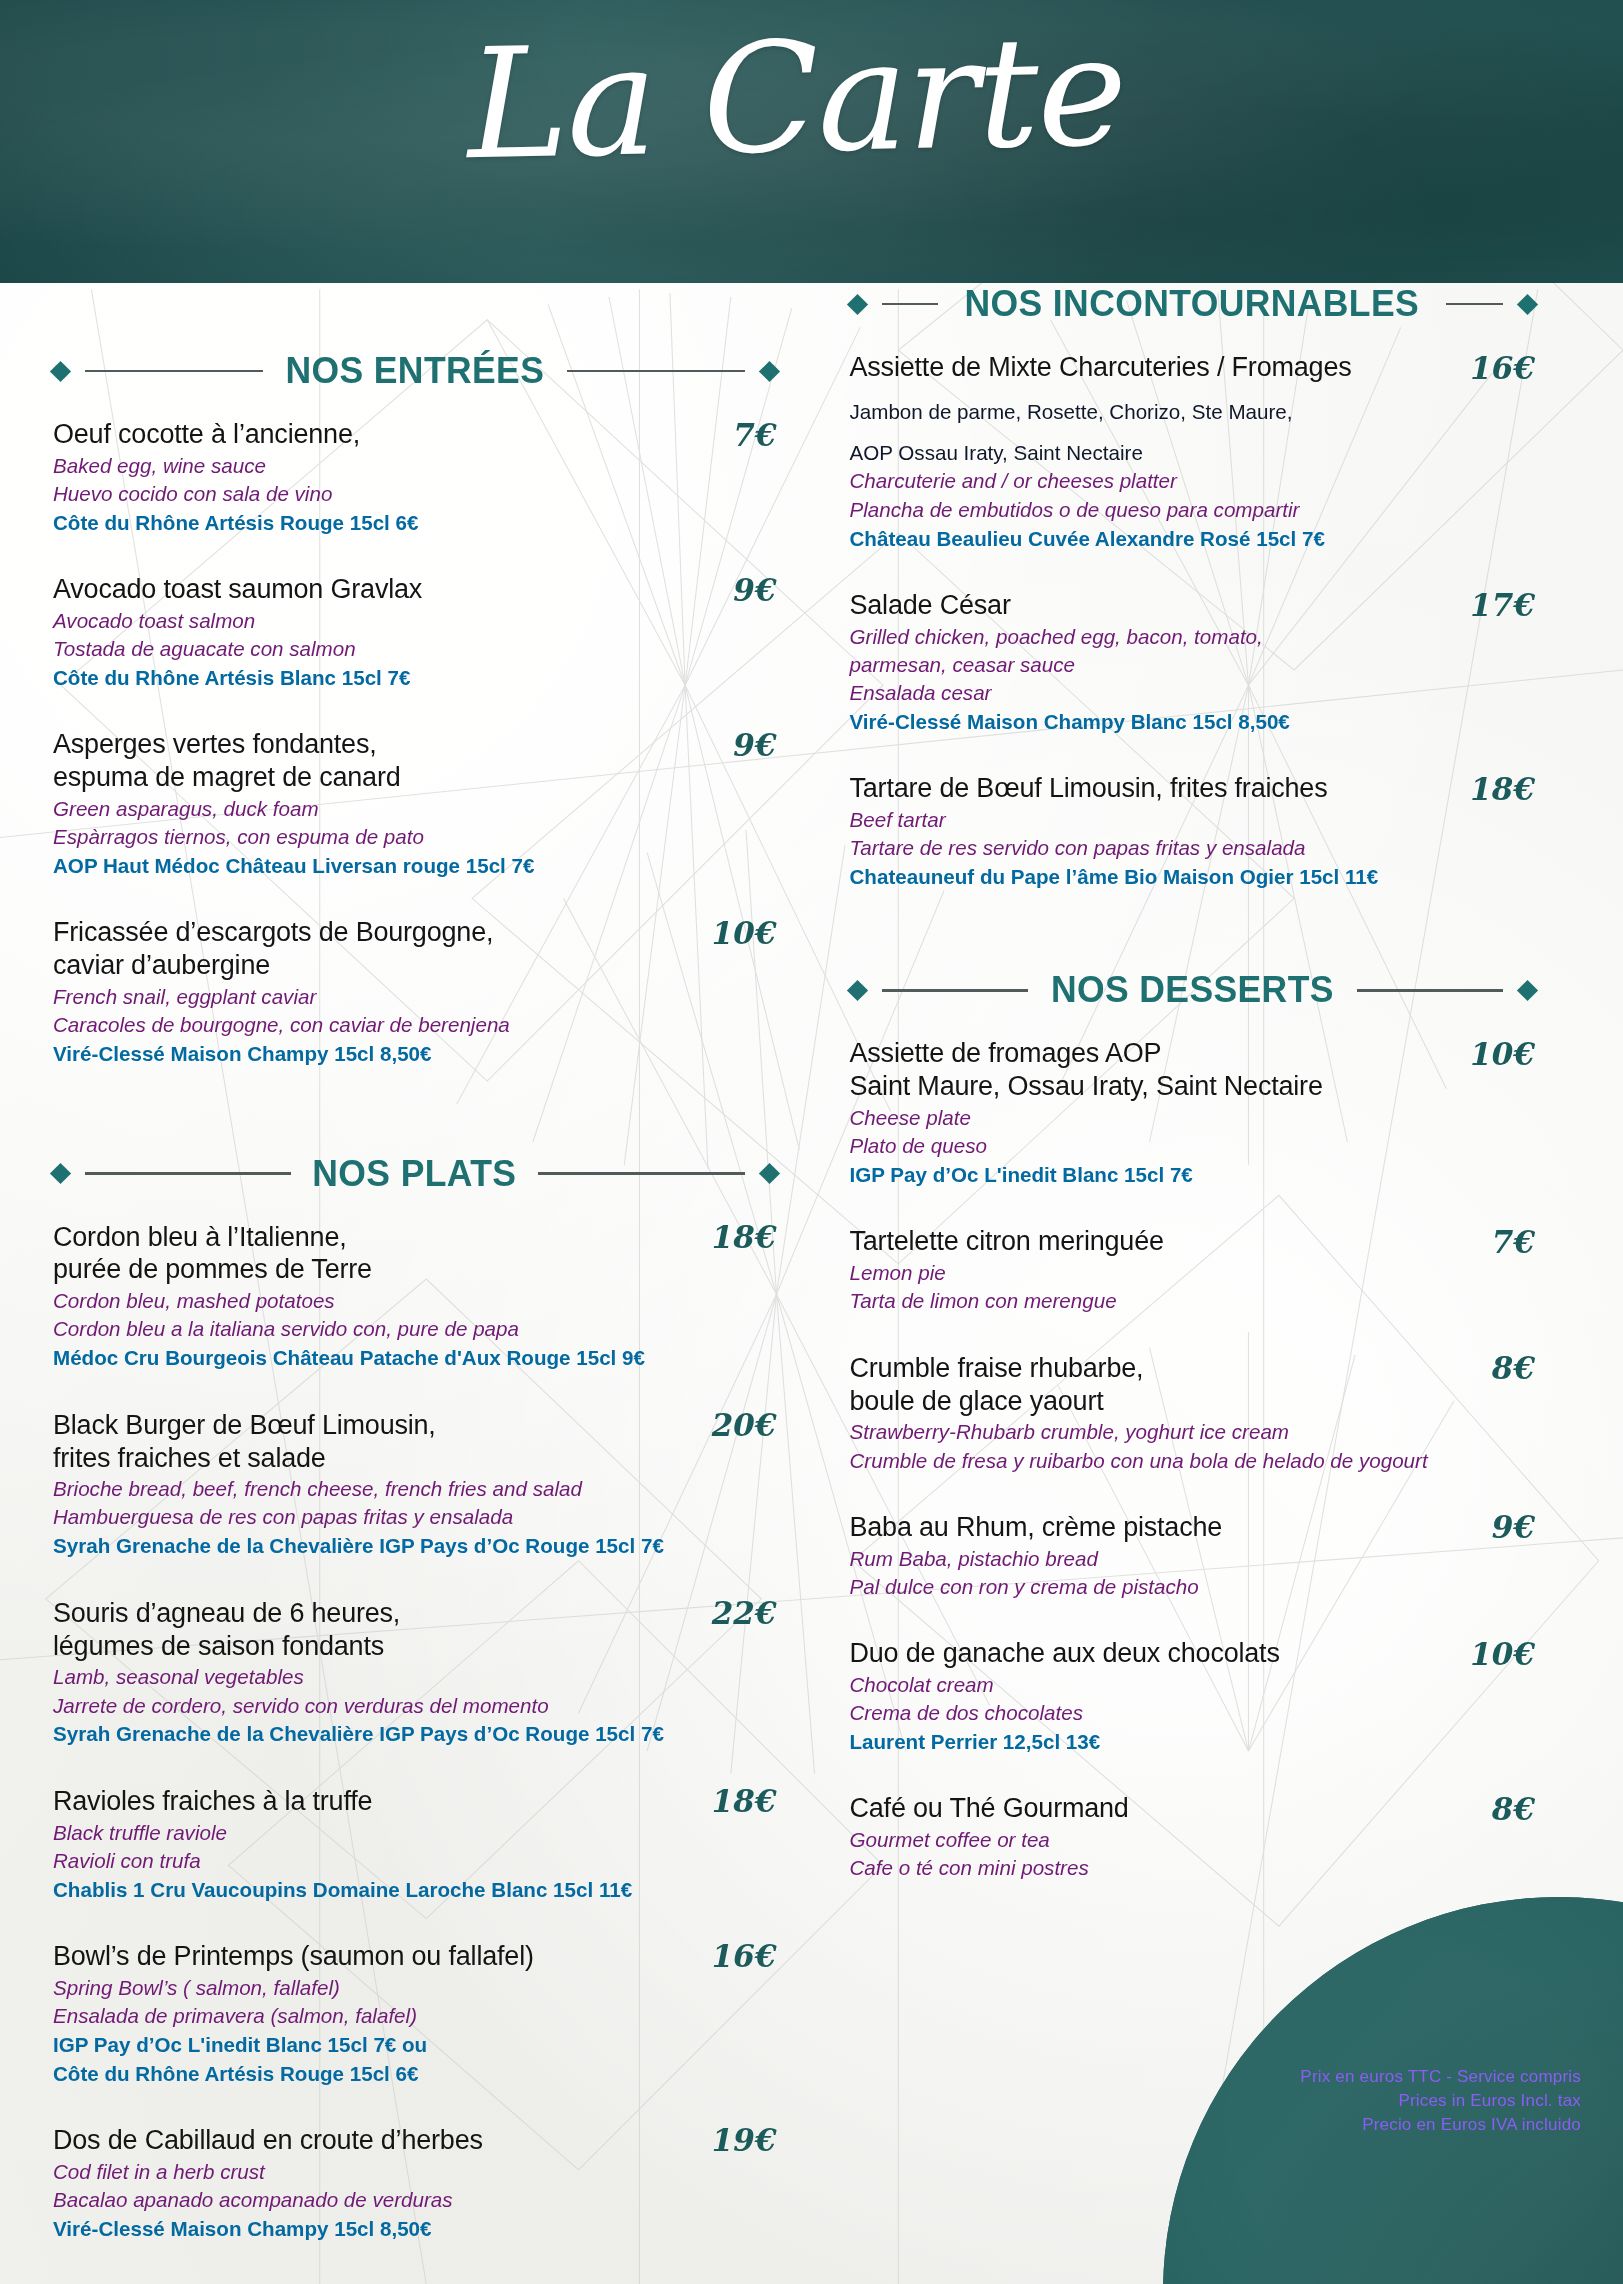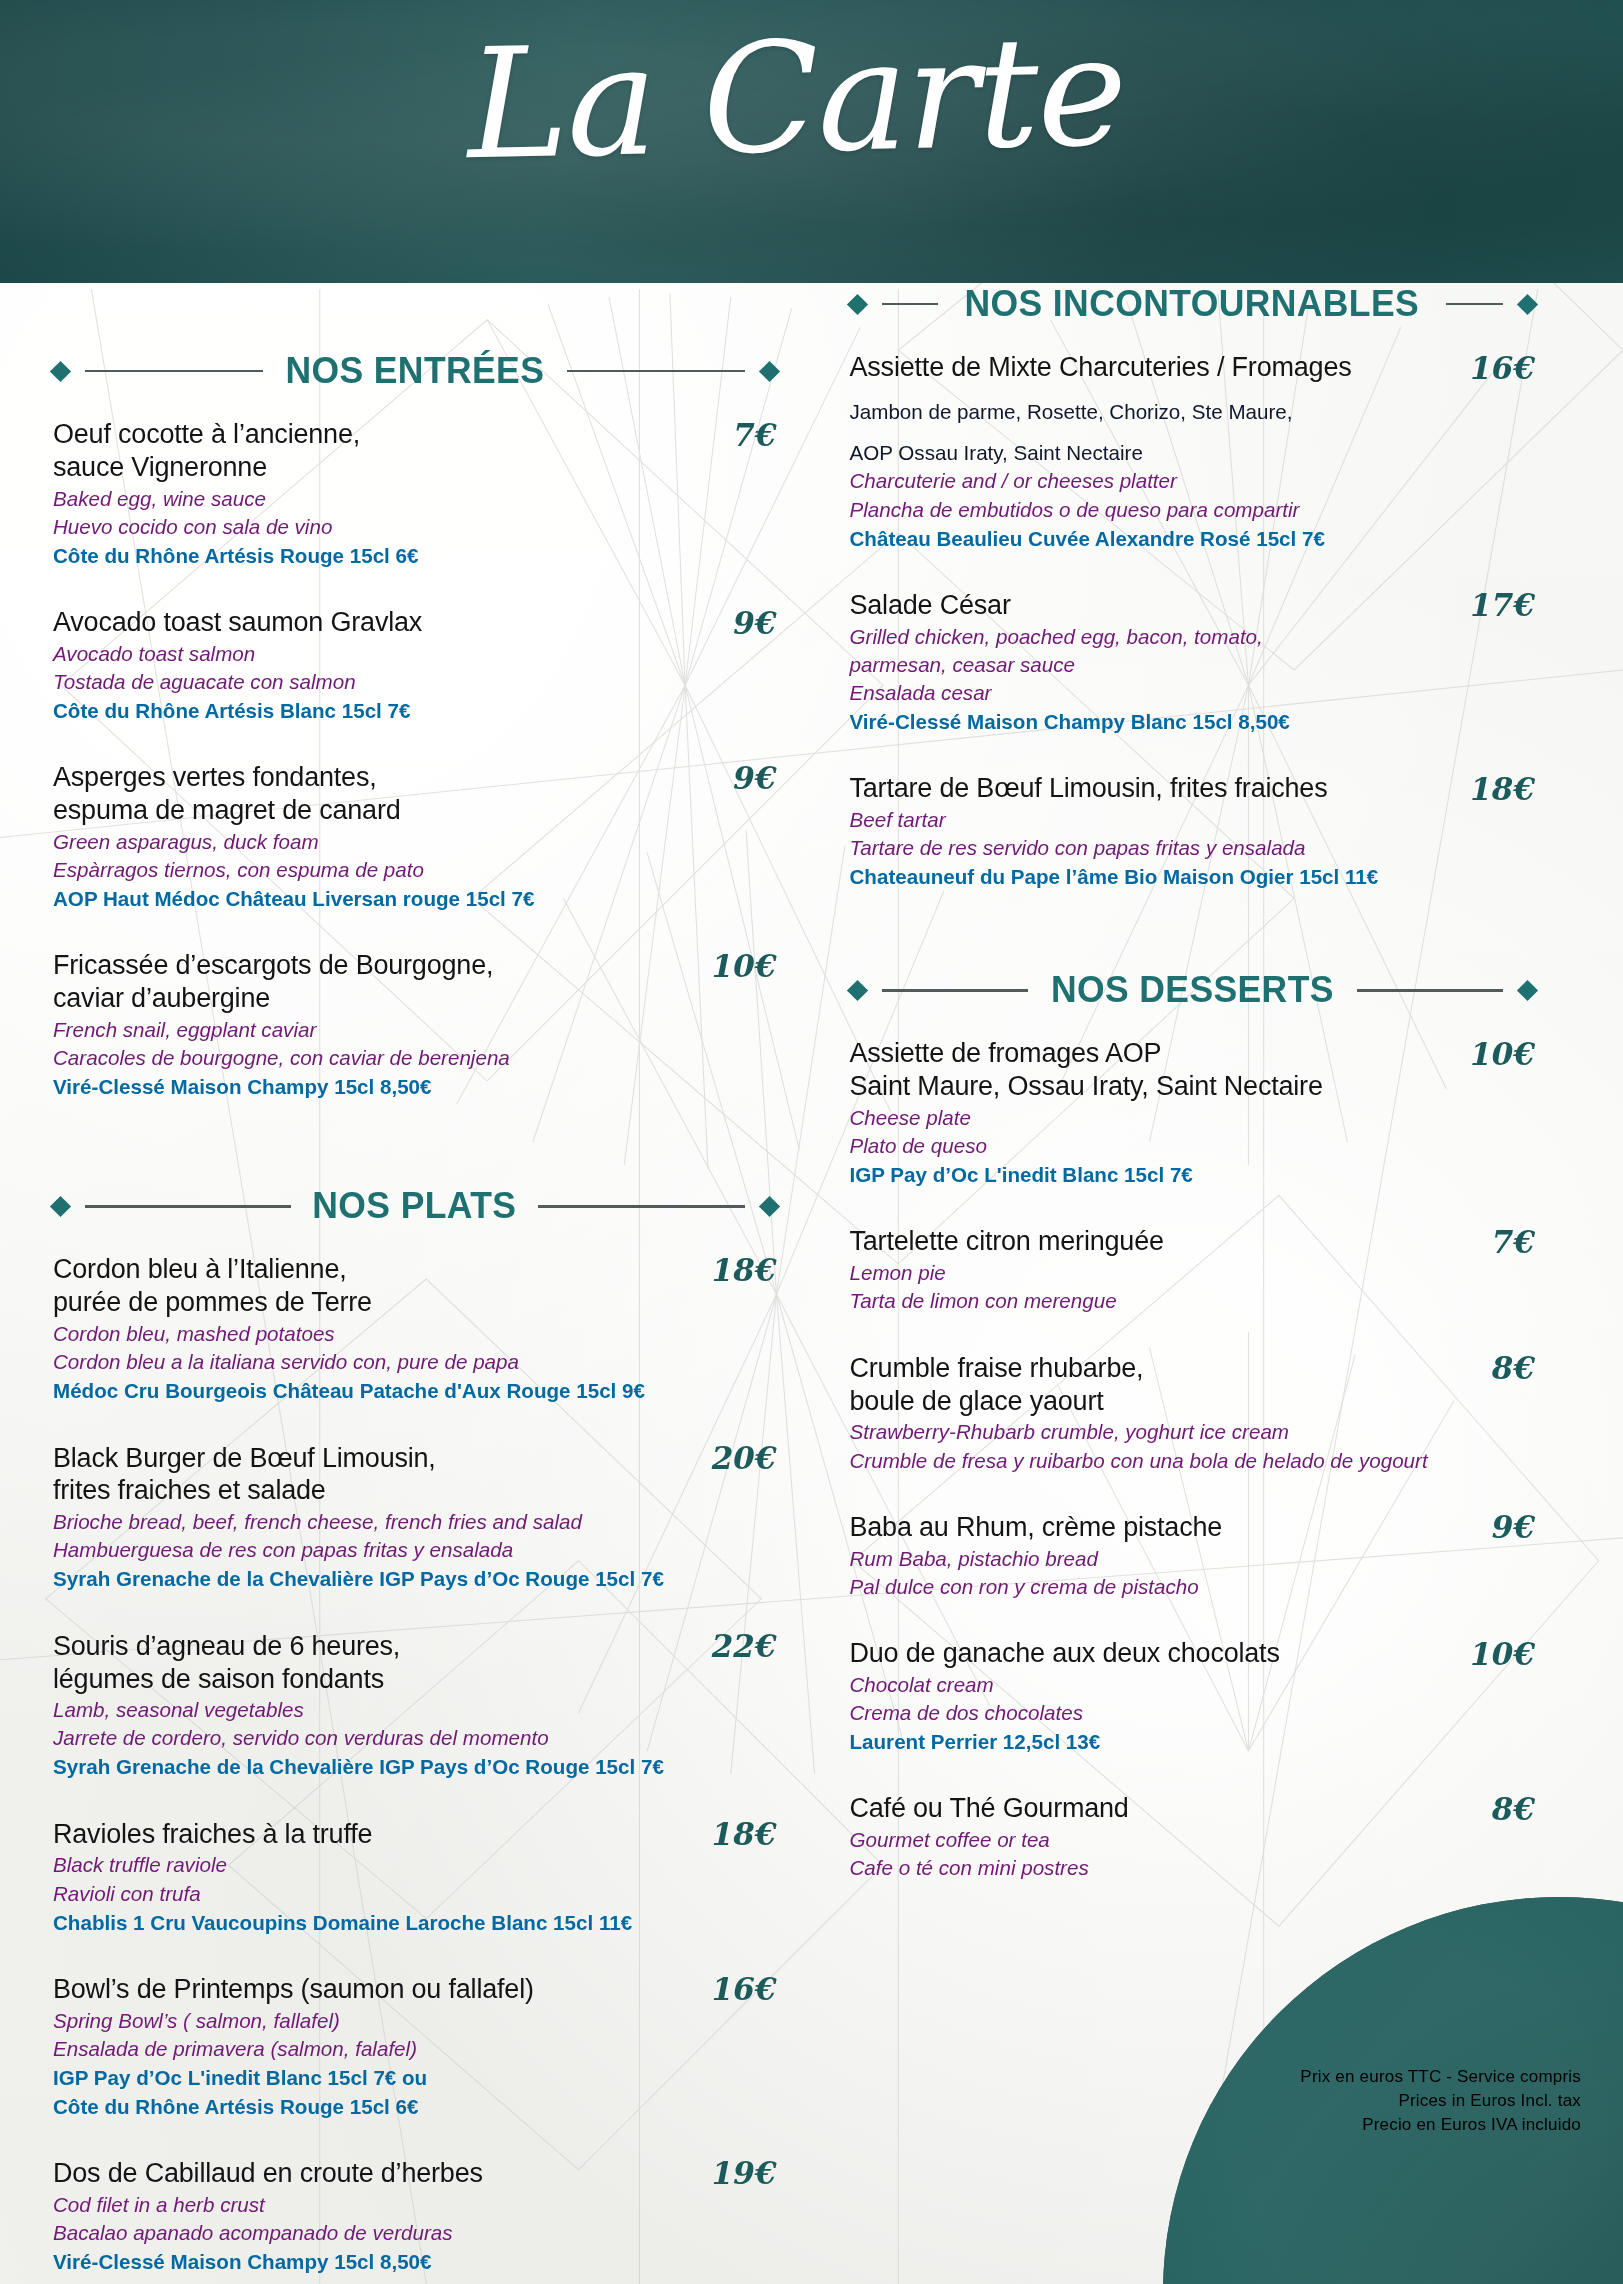--- a/index.html
+++ b/index.html
@@ -160,21 +160,21 @@
     position:absolute; inset:0;
     background:
       radial-gradient(ellipse at 30% 28%, rgba(255,255,255,.06) 0 22%, rgba(0,0,0,0) 62%),
       radial-gradient(ellipse at 70% 62%, rgba(0,0,0,.09) 0 25%, rgba(0,0,0,0) 65%),
       linear-gradient(130deg, #1f5e5c, #235f5d 45%, #1d5756);
   }
   #footer-note {
     position:absolute;
     left:1246px; top:2065px; width:335px;
     text-align:right;
-    color:#000000;
+    color:#8b5cf6;
     font-size:17px;
     line-height:1.42;
     letter-spacing:0.2px;
   }
 </style>
 </head>
 <body>
 
 <div id="page">
 
@@ -267,21 +267,20 @@
         <div class="section-header sh-entrees">
           <span class="diamond"></span>
           <span class="rule"></span>
           <span class="section-title">NOS ENTRÉES</span>
           <span class="rule"></span>
           <span class="diamond"></span>
         </div>
         <div class="menu-item">
           <div class="item-main">
             <div class="item-name">Oeuf cocotte à l’ancienne,</div>
-            <div class="item-name">sauce Vigneronne</div>
             <div class="item-desc">Baked egg, wine sauce</div>
             <div class="item-desc">Huevo cocido con sala de vino</div>
             <div class="item-wine">Côte du Rhône Artésis Rouge 15cl 6€</div>
           </div>
           <div class="item-price">7€</div>
         </div>
         <div class="menu-item">
           <div class="item-main">
             <div class="item-name">Avocado toast saumon Gravlax</div>
             <div class="item-desc">Avocado toast salmon</div>

